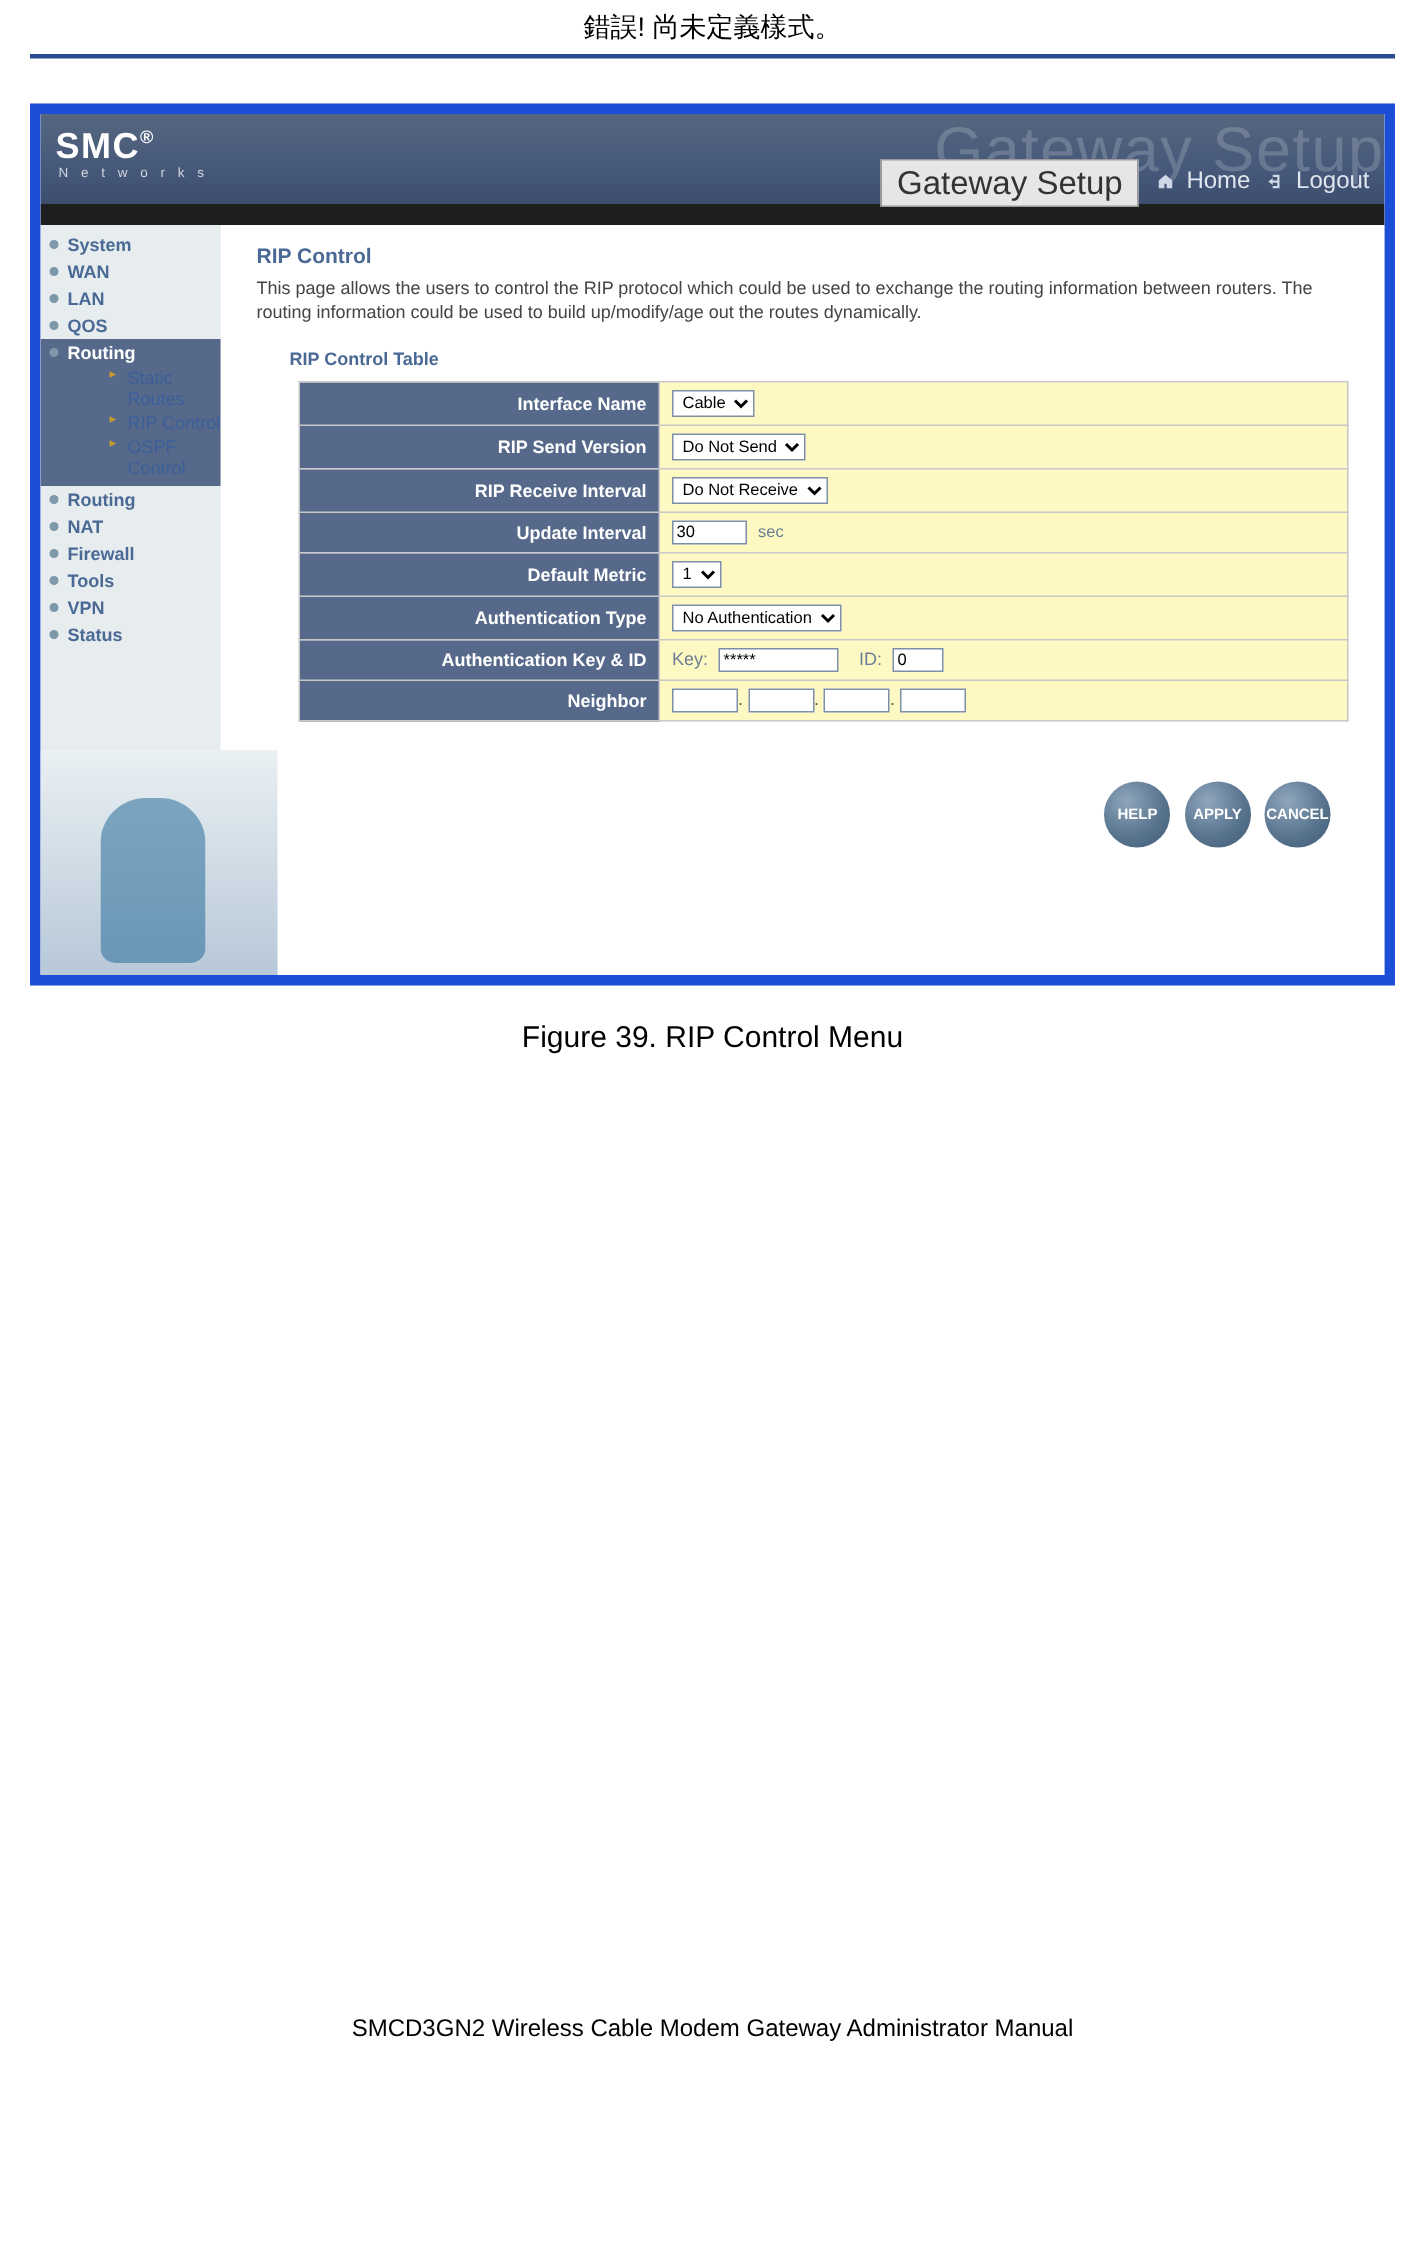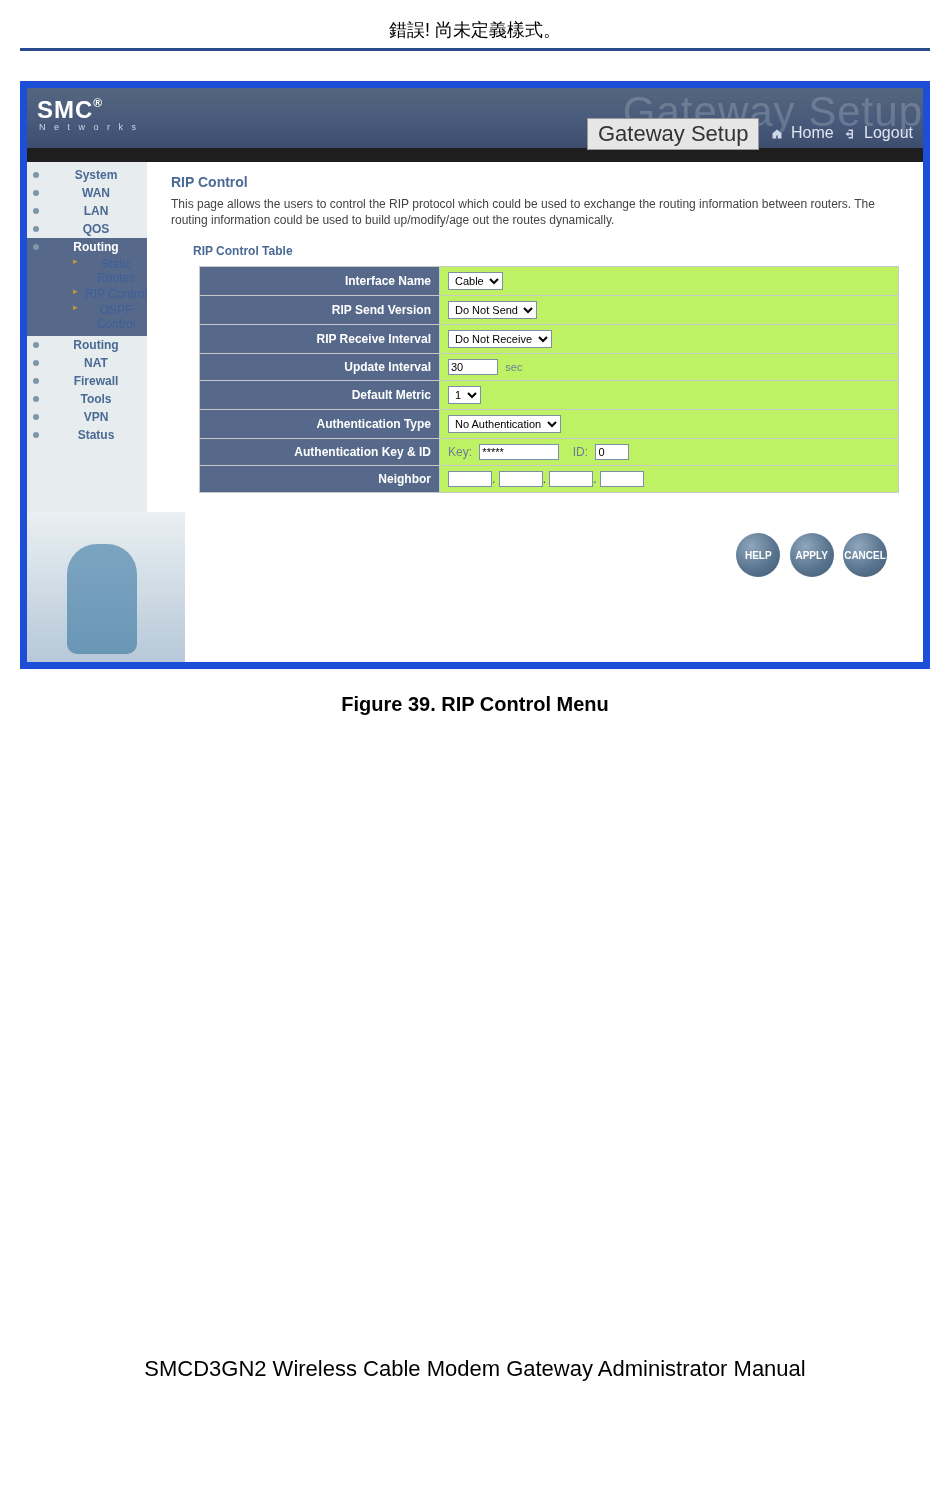--- a/index.html
+++ b/index.html
@@ -1,64 +1,64 @@
 <!DOCTYPE html>
 <html><head>
 <meta charset="utf-8">
 <style>
   * { box-sizing: border-box; margin: 0; padding: 0; }
   body { background: #fff; font-family: Arial, Helvetica, sans-serif; width: 950px; margin: 0 auto; color: #000; }
   .doc-frame { width: 950px; padding: 0 20px 30px 20px; }
-  .top-warn { text-align: center; font-size: 18px; padding: 18px 0 4px; }
+  .top-warn { text-align: center; font-size: 18px; padding: 6px 0 4px; }
   .rule-top { border: none; border-top: 3px solid #2a4b8d; margin: 2px 0 30px; }
   .screenshot { border: 7px solid #1d4ed8; background: #e7ecee; width: 910px; margin: 0 auto 24px; position: relative; overflow: hidden; }
   
   .hdr { height: 60px; background: linear-gradient(#55667f,#47597a 60%,#3c4d6e); position: relative; color: #fff; }
   .logo { position: absolute; left: 10px; top: 8px; font-weight: bold; font-size: 24px; letter-spacing: 1px; }
   .logo-sub { position: absolute; left: 12px; top: 34px; font-size: 9px; letter-spacing: 3px; color: #d0d6e0; }
   .logo-sup { font-size: 12px; vertical-align: top; }
   .hdr-title-bg { position: absolute; right: 0; top: 0; font-size: 42px; color: rgba(255,255,255,.18); font-weight: 500; letter-spacing: 1px; white-space: nowrap; }
   .hdr-title-box { position: absolute; left: 560px; top: 30px; background: #e6e6e6; color: #333; border: 1px solid #999; padding: 2px 10px; font-size: 22px; }
   .hdr-links { position: absolute; right: 10px; top: 36px; font-size: 16px; color: #dfe5ee; }
   .hdr-links span { margin-left: 6px; }
   .hdr-icon { display:inline-block; width:12px; height:12px; vertical-align:-2px; margin-right:2px; }
   .hdr-strip2 { height: 14px; background: #1e1e1e; }
   
   .row { display: flex; min-height: 500px; }
   .sidebar { width: 158px; background: #e7ecee; font-size: 12px; padding-top: 4px; position: relative; }
   .sidebar ul { list-style: none; }
-  .sidebar .top > li { padding: 2px 0 2px 18px; color: #4a6a95; font-weight: bold; position: relative; text-align: center; }
+  .sidebar .top > li { padding: 2px 0 2px 18px; color: #4a6a95; font-weight: bold; position: relative; }
   .sidebar .top > li::before { content: ""; position: absolute; left: 6px; top: 6px; width: 6px; height: 6px; border-radius: 50%; background: #7d98a8; }
   .sidebar .top > li.active { background: #56698a; color: #fff; }
   .sidebar .sub { margin: 2px 0 2px 30px; font-weight: normal; }
   .sidebar .sub li { color: #3c5f9a; padding: 1px 0 1px 10px; position: relative; }
   .sidebar .sub li::before { content: "▸"; position:absolute; left:-2px; top:0; font-size:9px; color:#c59a2f; }
   .side-img { position: absolute; bottom: 0; left: 0; width: 158px; height: 150px; background: linear-gradient(180deg,#eaf0f3 0%,#b7c8d8 100%); }
   .side-fig { position:absolute; bottom:8px; left:40px; width:70px; height:110px; background: radial-gradient(ellipse at 50% 35%, #2a6e9c 0 30%, transparent 31%), linear-gradient(#2a6e9c,#2a6e9c); border-radius: 30px 30px 10px 10px; opacity:.55;}
   
   .main { flex: 1; background: #fff; padding: 12px 24px 30px 24px; font-size: 12px; color: #333; }
   .section-title { font-size: 14px; color: #4a6a95; font-weight: bold; margin-bottom: 6px; }
   .desc { color: #444; line-height: 1.35; margin-bottom: 16px; }
   .table-title { color: #4a6a95; font-weight: bold; font-size: 12px; margin: 0 0 8px 22px; }
   table.rip { width: 700px; margin-left: 28px; border-collapse: collapse; }
   table.rip td { border: 1px solid #c8c8c8; padding: 5px 8px; font-size: 12px; }
   table.rip td.lbl { width: 240px; background: #56698a; color: #fff; font-weight: bold; text-align: right; }
-  table.rip td.val { background: #bef264; color: #555; }
+  table.rip td.val { background: #fef9c3; color: #555; }
   table.rip select, table.rip input[type=text] { font-size: 11px; border: 1px solid #7d8fa6; background: #fff; padding: 1px 2px; }
   input.nb { width: 44px; }
   input.keyin { width: 80px; }
   input.idin { width: 34px; }
   .klabel { color: #6b7e95; margin-right: 4px; }
   .sec-unit { color: #6b7e95; font-size: 11px; margin-left: 4px; }
   .btnrow { text-align: right; margin: 40px 12px 0 0; }
   .rbtn { display: inline-flex; align-items:center; justify-content:center; width: 44px; height: 44px; border-radius: 50%; background: radial-gradient(circle at 35% 30%, #8fa6bc, #5a7590 55%, #3f5a75); color: #fff; font-size: 10px; font-weight: bold; margin-left: 6px; cursor: pointer; }
-  .caption { text-align: center; font-size: 20px; font-weight: bold; margin: 16px 0 0; }
+  .caption { text-align: center; font-size: 20px; font-weight: normal; margin: 16px 0 0; }
   .page-footer { position: relative; margin-top: 640px; text-align: center; font-size: 16px; }
   .page-num { margin-bottom: 6px; }
-  .page-foot-title { font-size: 22px; }
+  .page-foot-title { font-size: 16px; }
 </style>
 </head>
 <body>
 
 <div class="doc-frame">
   <div class="top-warn">錯誤! 尚未定義樣式。</div>
   <hr class="rule-top">
 
   <div class="screenshot">
     <div class="hdr">

